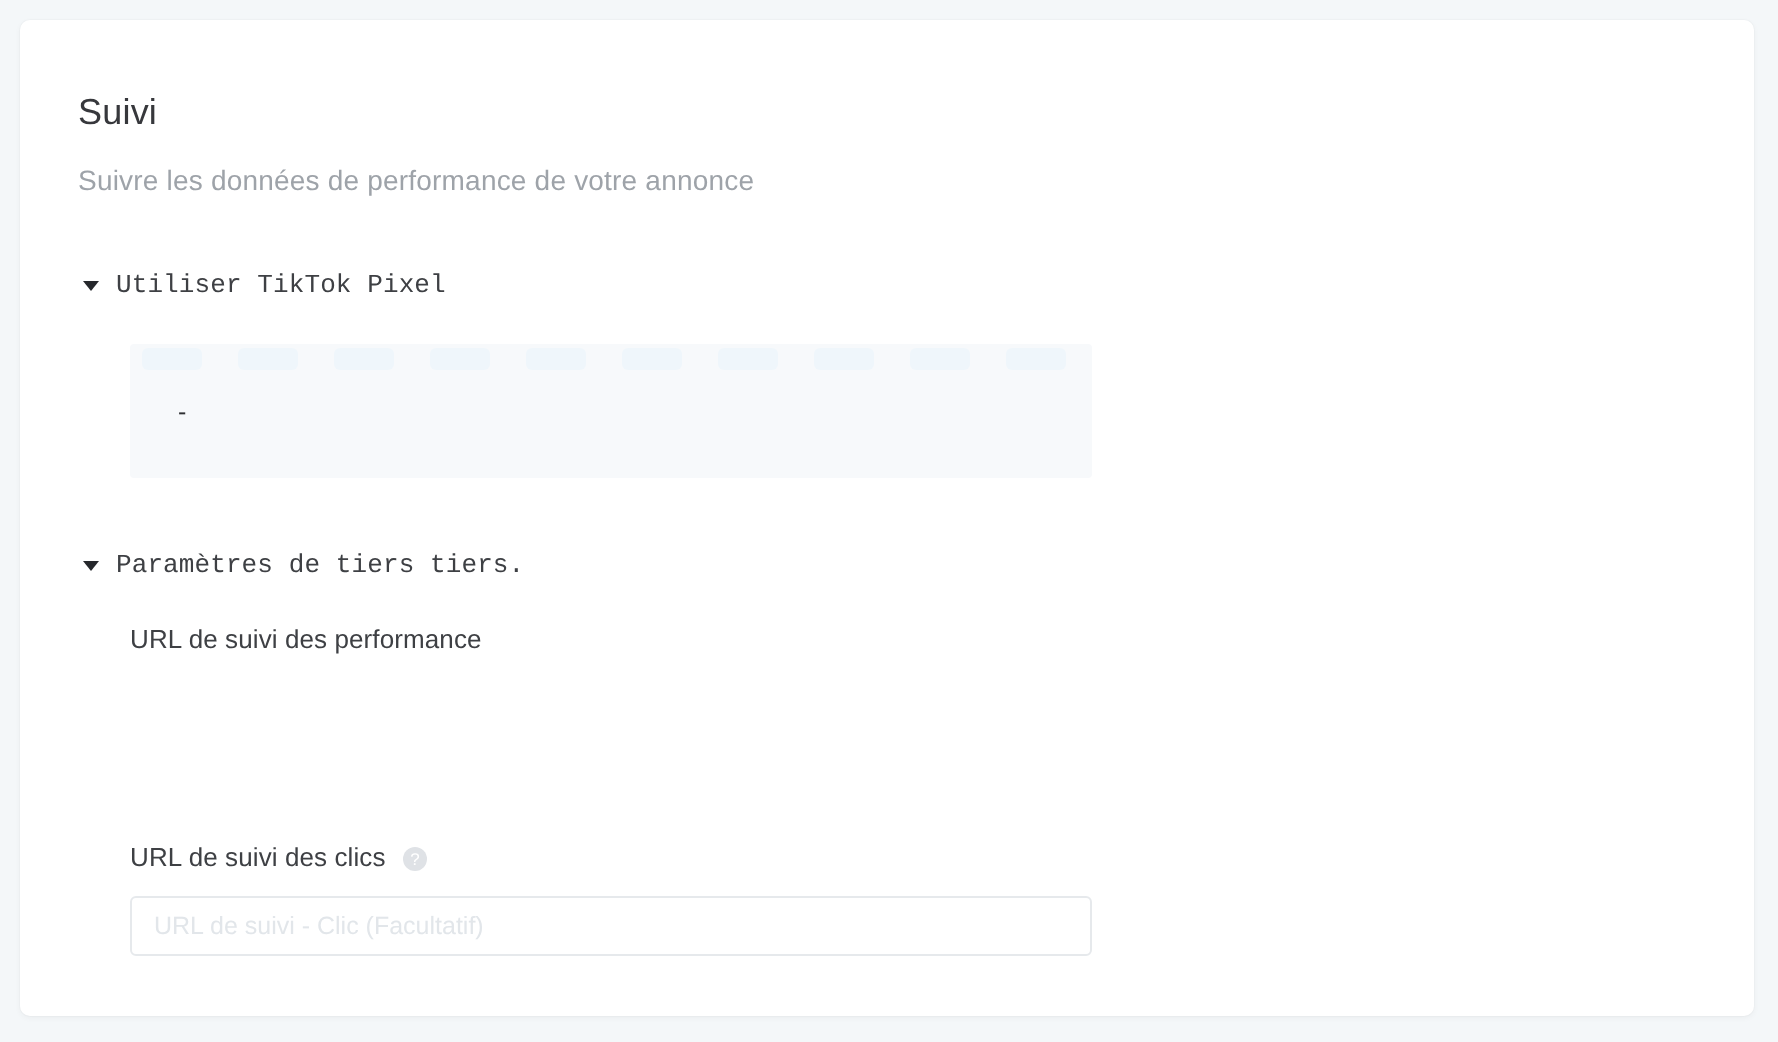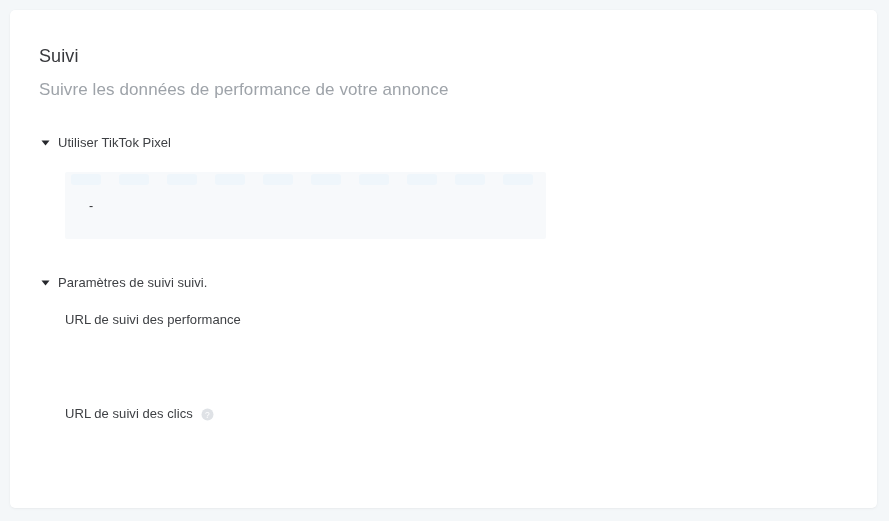--- a/index.html
+++ b/index.html
@@ -43,21 +43,21 @@
     font-size: 18px;
     color: #37383c;
     letter-spacing: 0.1px;
     font-weight: 400;
     line-height: 24px;
   }
   .page-subtitle {
     position: absolute;
     left: 29px;
     top: 71px;
-    font-size: 17px;
+    font-size: 14px;
     color: #9ea3a9;
     line-height: 18px;
     letter-spacing: 0.1px;
   }
 
   
   .section-head {
     position: absolute;
     display: flex;
     align-items: center;
@@ -72,20 +72,21 @@
     align-items: center;
     justify-content: center;
     flex: none;
   }
   .section-head .caret svg { display: block; }
   .section-head .section-label {
     font-size: 13px;
     color: #3e4044;
     line-height: 18px;
     letter-spacing: 0.05px;
+    font-family: Liberation Mono, monospace;
   }
 
   #sec-pixel { left: 29px; top: 124px; }
   #sec-third { left: 29px; top: 264px; }
 
   
   .pixel-panel {
     position: absolute;
     left: 55px;
     top: 162px;
@@ -122,21 +123,21 @@
     line-height: 18px;
   }
 
   
   .field {
     position: absolute;
     left: 55px;
     width: 481px;
   }
   #field-impressions { top: 301px; }
-  #field-clicks      { top: 395px; }
+  #field-clicks      { top: 410px; }
 
   .field-label {
     display: flex;
     align-items: center;
     font-size: 13px;
     color: #3e4044;
     line-height: 18px;
     margin-bottom: 10px;
     letter-spacing: 0.05px;
   }
@@ -206,35 +207,36 @@
       </div>
       <div class="panel-value">-</div>
     </div>
 
     <div class="section-head" id="sec-third">
       <span class="caret">
         <svg width="9" height="6" viewBox="0 0 9 6" xmlns="http://www.w3.org/2000/svg">
           <path d="M0.5 0.5 L8.5 0.5 L4.5 5.5 Z" fill="#26282c"></path>
         </svg>
       </span>
-      <span class="section-label">Paramètres de suivi suivi.</span>
+      <span class="section-label">Paramètres de tiers tiers.</span>
     </div>
 
     <div class="field" id="field-impressions">
       <div class="field-label">
         <span>URL de suivi des performance</span>
       </div>
     </div>
 
     <div class="field" id="field-clicks">
       <div class="field-label">
         <span>URL de suivi des clics</span>
         <span class="help-icon">
           <svg width="13" height="13" viewBox="0 0 13 13" xmlns="http://www.w3.org/2000/svg">
             <circle cx="6.5" cy="6.5" r="6" fill="#dfe2e6"></circle>
             <text x="6.5" y="9.6" text-anchor="middle" font-family="Liberation Sans, sans-serif" font-size="8.5" fill="#ffffff">?</text>
           </svg>
         </span>
       </div>
+      <input class="text-input" type="text" placeholder="URL de suivi - Clic (Facultatif)" style="">
     </div>
 
   </div>
 </div>
 
 </body></html>

